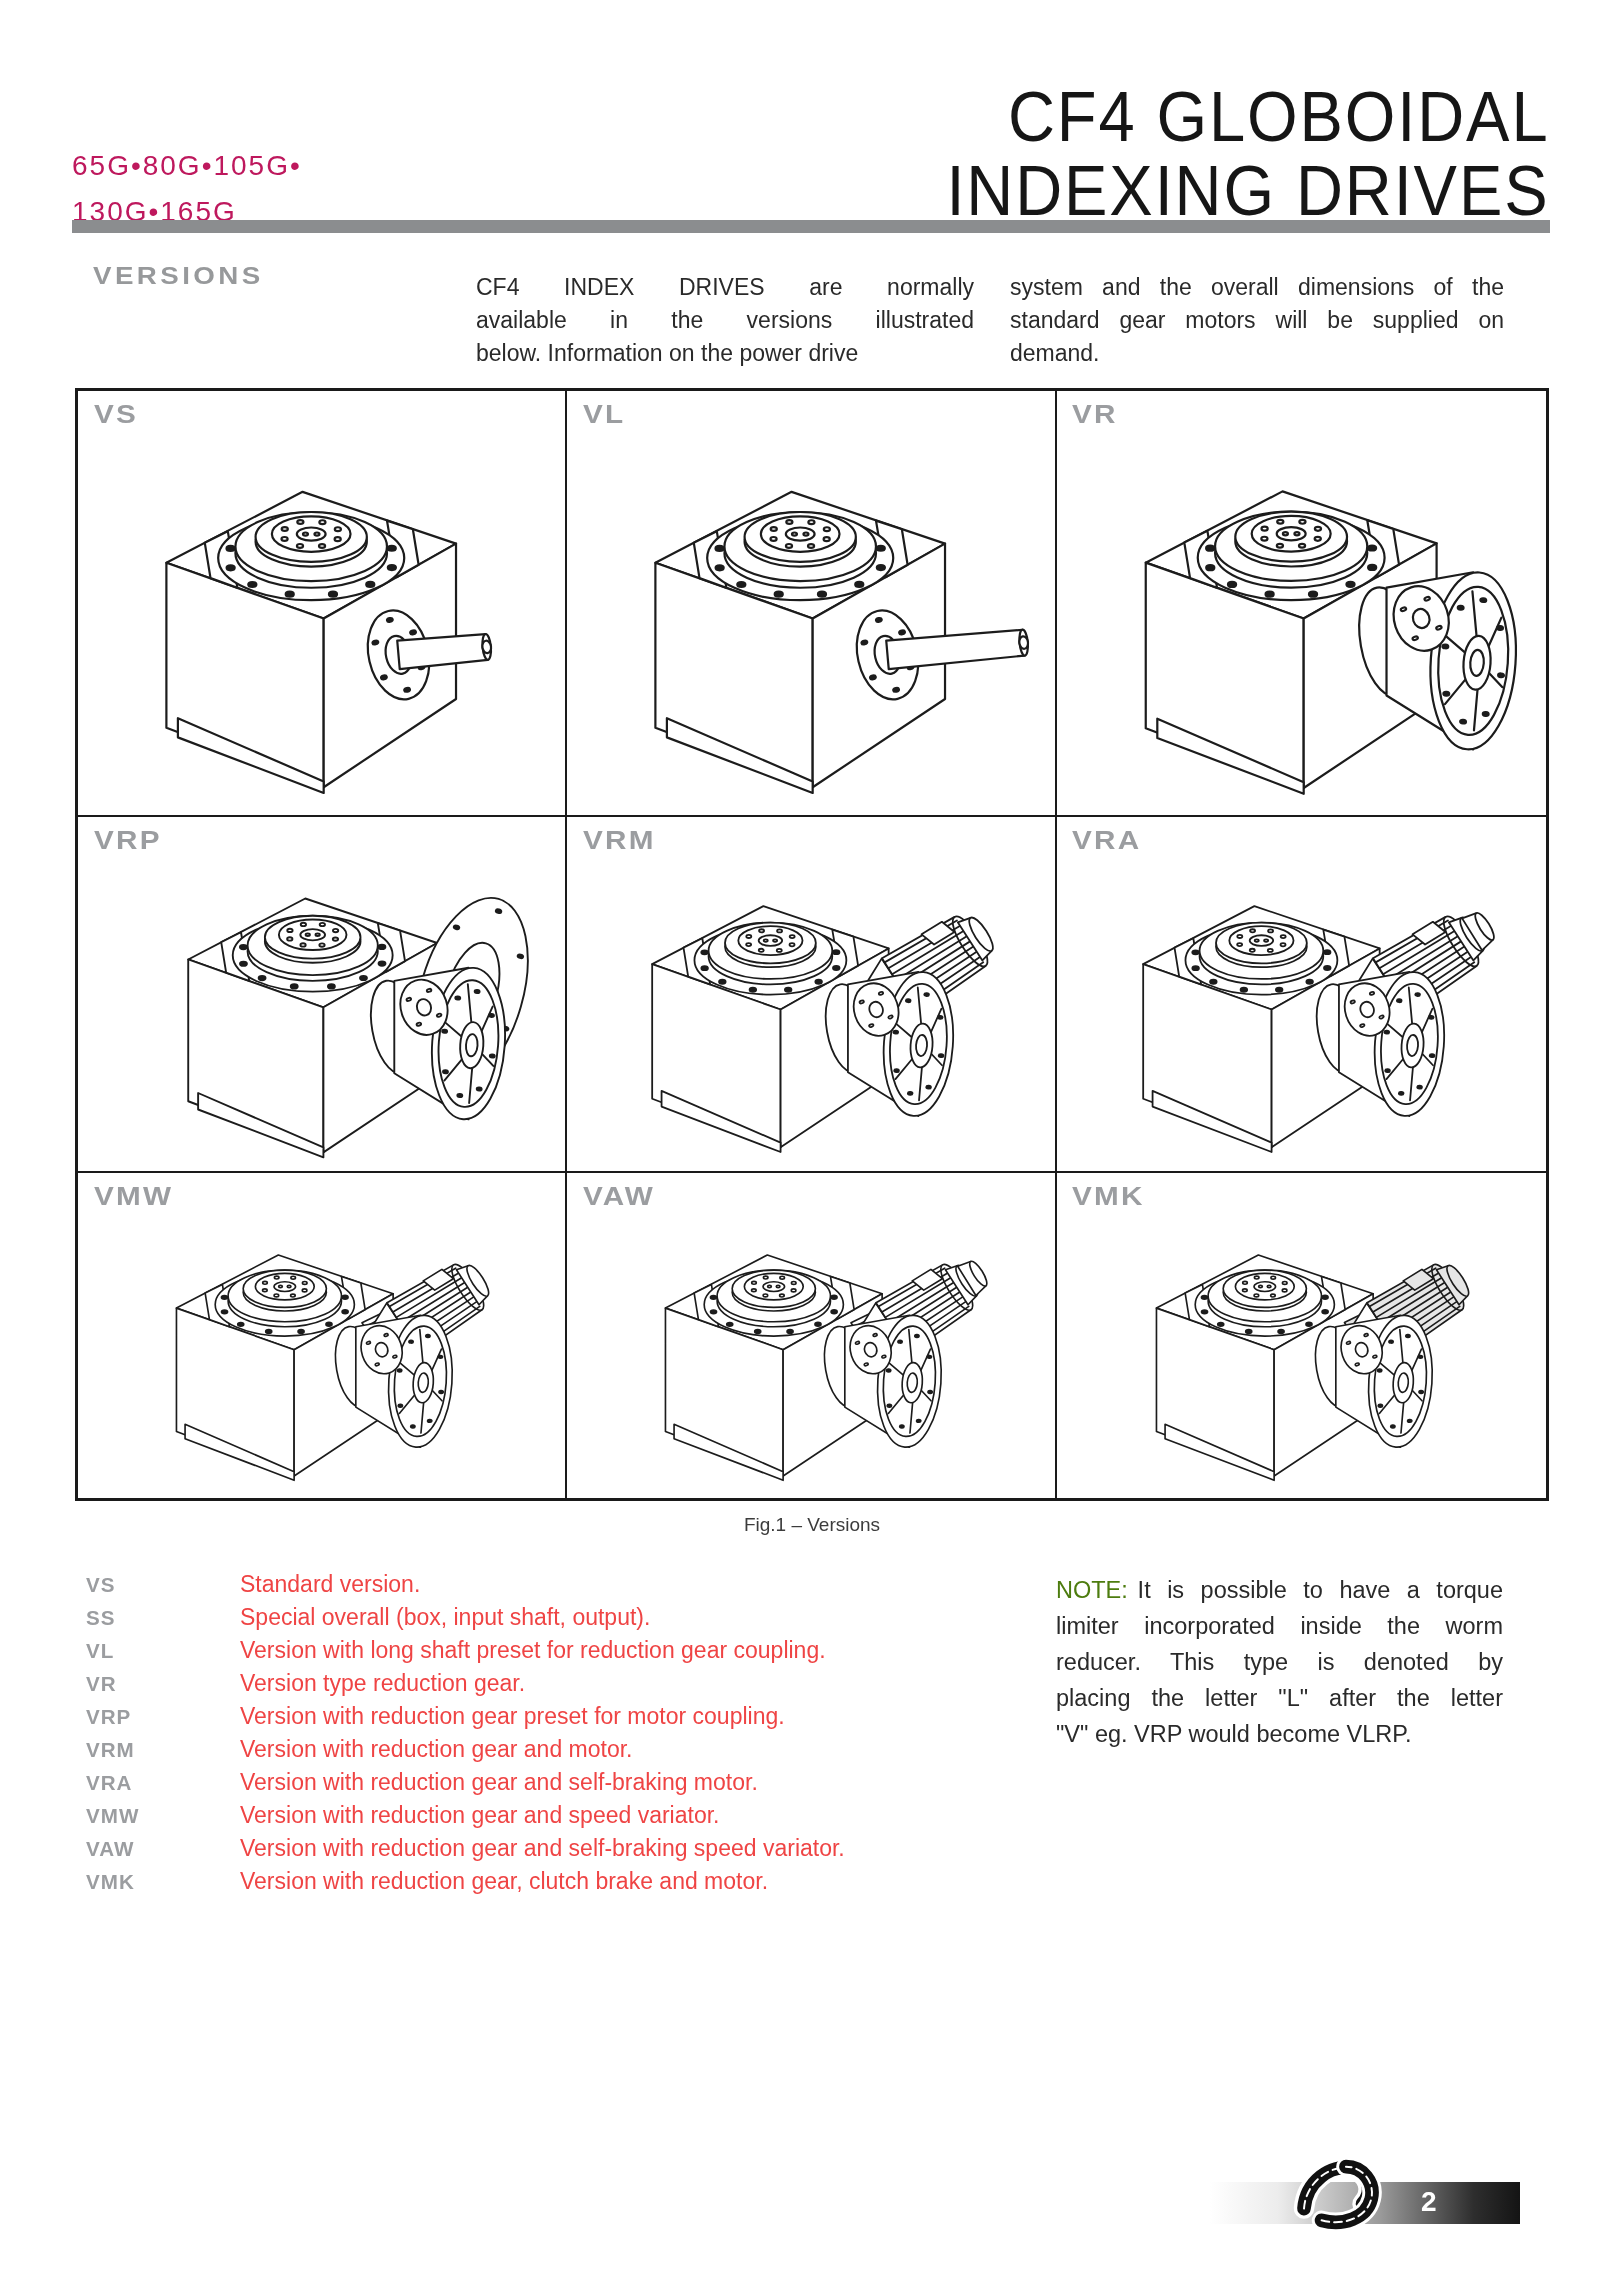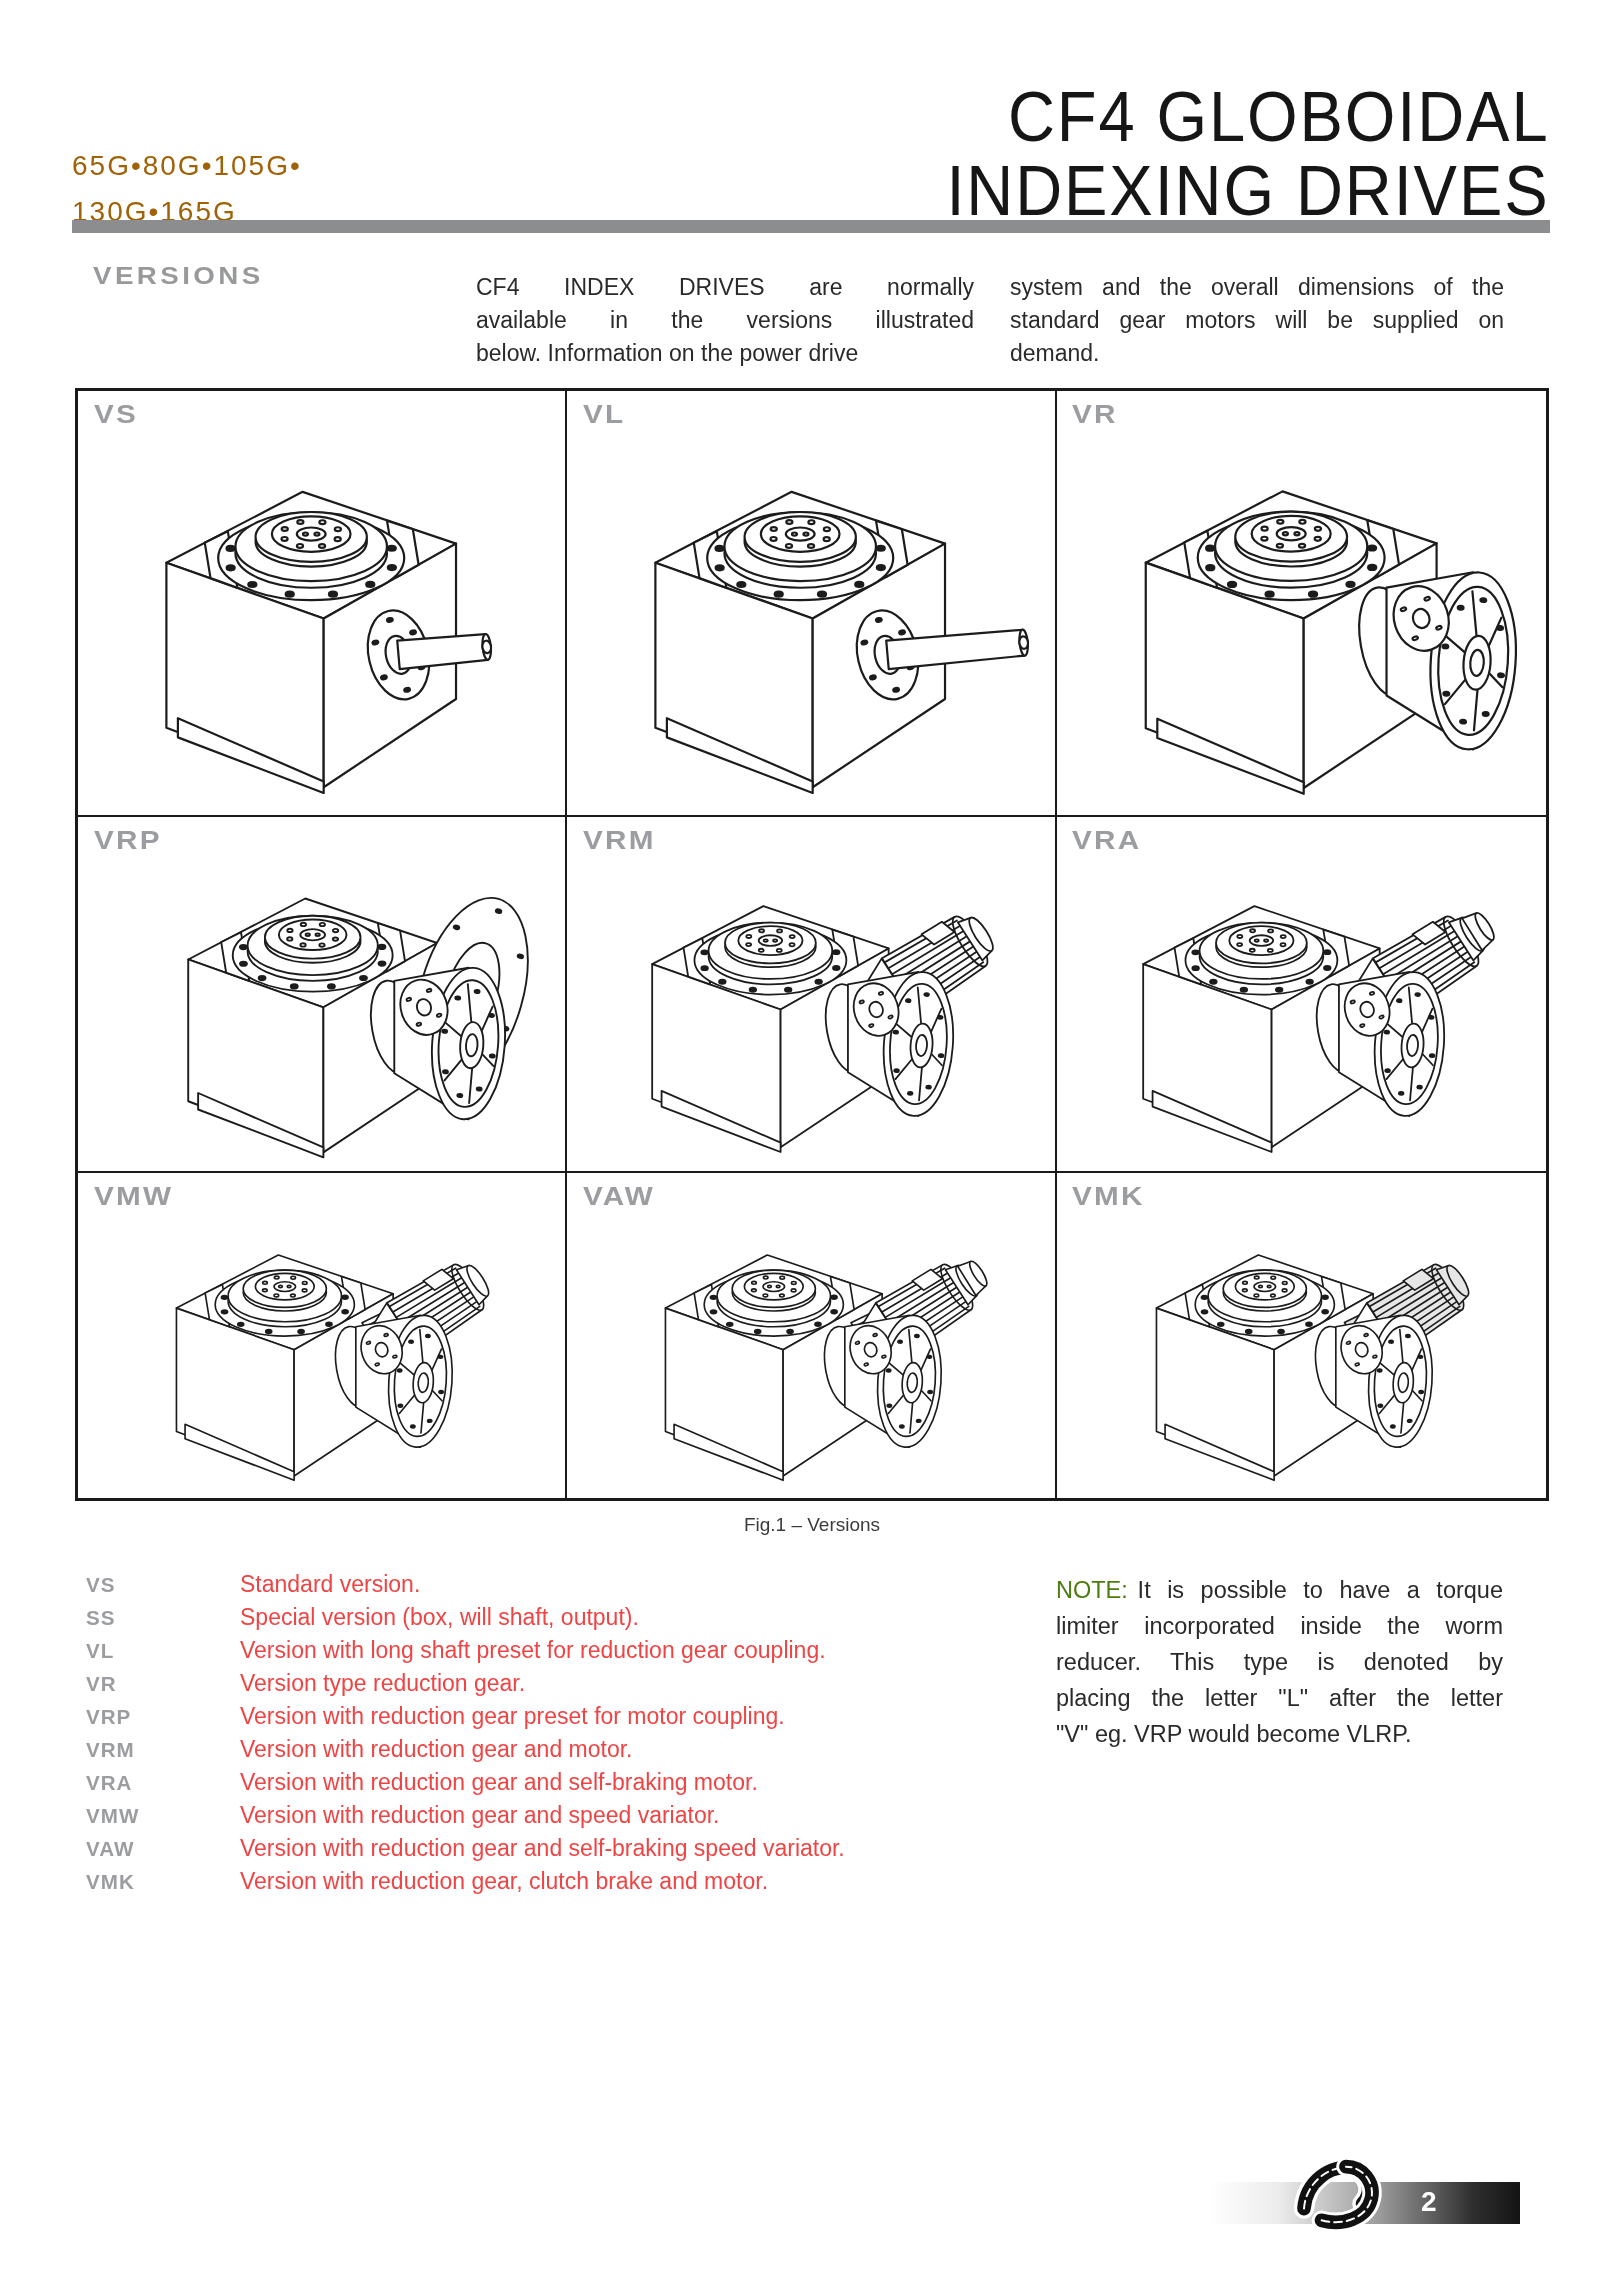--- a/index.html
+++ b/index.html
@@ -2,21 +2,21 @@
 <html><head>
 <meta charset="utf-8">
 <style>
   html,body{margin:0;padding:0;}
   body{
     width:1621px;height:2293px;position:relative;background:#ffffff;
     font-family:"Liberation Sans", sans-serif;color:#262626;overflow:hidden;
   }
   .abs{position:absolute;}
   
-  .models{left:72px;top:143px;font-size:28px;line-height:46px;letter-spacing:2px;color:#a16207;}
+  .models{left:72px;top:143px;font-size:28px;line-height:46px;letter-spacing:2px;color:#be185d;}
   .title{right:72px;top:80px;text-align:right;font-size:70px;line-height:74px;letter-spacing:2px;
          color:#161616;transform:scaleX(0.93);transform-origin:100% 0;white-space:nowrap;}
   .divider{left:72px;top:220px;width:1478px;height:12.7px;background:#8b8d8f;}
   
   .versions-h{left:93px;top:263px;font-size:23.5px;font-weight:bold;color:#97999b;
               letter-spacing:2.9px;transform:scaleX(1.18);transform-origin:0 0;white-space:nowrap;}
   .introcol{top:271px;font-size:23px;line-height:33px;color:#2a2a2a;}
   .c1{left:476px;width:498px;}
   .c2{left:1010px;width:494px;}
   .jl{text-align:justify;text-align-last:justify;}
@@ -753,21 +753,21 @@
 </div>
 <div class="abs caption">Fig.1 – Versions</div>
 
 <div class="abs legend">
   <div class="lrow">
       <span class="lcode">VS</span>
       <span class="ldesc">Standard version.</span>
     </div>
   <div class="lrow">
       <span class="lcode">SS</span>
-      <span class="ldesc">Special version (box, will shaft, output).</span>
+      <span class="ldesc">Special overall (box, input shaft, output).</span>
     </div>
   <div class="lrow">
       <span class="lcode">VL</span>
       <span class="ldesc">Version with long shaft preset for reduction gear coupling.</span>
     </div>
   <div class="lrow">
       <span class="lcode">VR</span>
       <span class="ldesc">Version type reduction gear.</span>
     </div>
   <div class="lrow">

